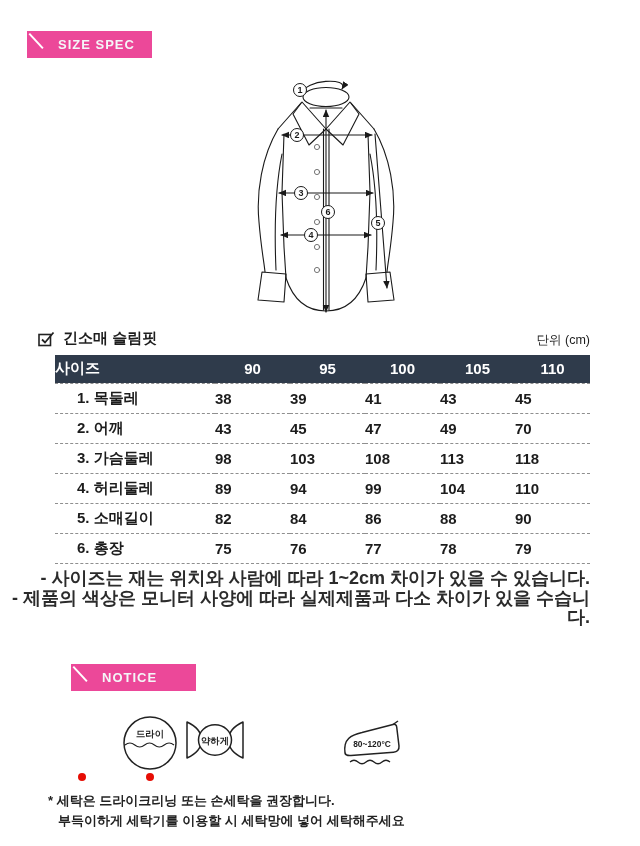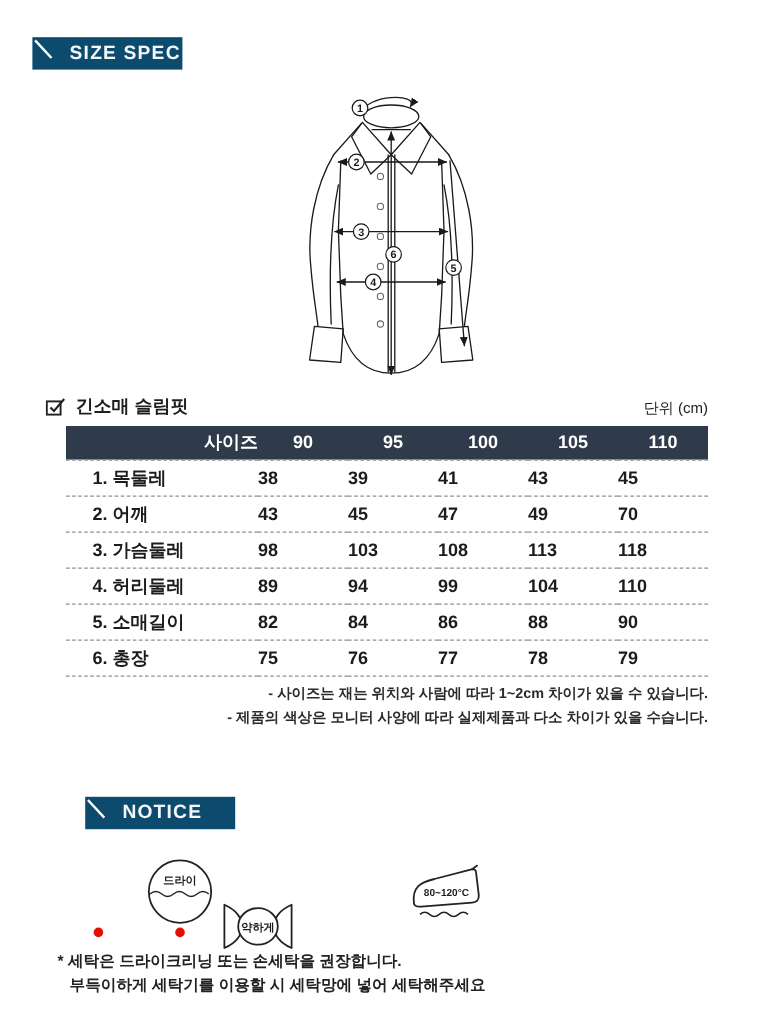--- a/index.html
+++ b/index.html
@@ -1,47 +1,47 @@
 <!DOCTYPE html>
 <html><head>
 <meta charset="utf-8">
 <style>
   * { margin:0; padding:0; box-sizing:border-box; }
   html,body { background:#fff; }
   body { font-family:"Liberation Sans","DejaVu Sans",sans-serif; }
   .page { position:relative; width:640px; height:846px; background:#fff; overflow:hidden; }
 
   
-  .section-bar { position:absolute; left:27px; width:125px; height:27px; background:#0c4a6e;
-                 color:#f4f6f8; font-size:16px; font-weight:600; letter-spacing:1px;
+  .section-bar { position:absolute; left:27px; width:125px; height:27px; background:#ec4899;
+                 color:#f4f6f8; font-size:13px; font-weight:600; letter-spacing:1px;
                  line-height:27px; padding-left:31px; }
   .bar-slash { position:absolute; left:3px; top:2px; width:20px; height:2px; background:#fff;
                transform:rotate(47deg); transform-origin:0 0; }
 
   
   .shirt-wrap { position:absolute; left:238px; top:72px; width:168px; height:250px; }
 
   
   .caption-row { position:absolute; left:38px; top:329px; display:flex; align-items:center; }
   .caption-row svg { width:17px; height:16px; }
   .caption-text { margin-left:8px; font-size:15px; font-weight:700; color:#1d1d1d; }
   .unit-label { position:absolute; right:50px; top:332px; font-size:12.5px; font-weight:400; color:#1d1d1d; }
 
   
   .table-wrap { position:absolute; left:55px; top:355px; width:535px; }
   table { width:100%; border-collapse:collapse; table-layout:fixed; }
   thead th { background:#2f3b4b; color:#fff; font-weight:700; font-size:15px; height:28px; }
-  thead th.lbl { text-align:right;font-family:Liberation Serif, serif; }
+  thead th.lbl { text-align:left;font-family:Liberation Serif, serif; }
   tbody td { height:30px; font-size:15px; font-weight:700; color:#1c1c1c; text-align:left; }
   tbody tr { border-bottom:1.5px dashed #8f8f8f; }
   tbody tr:first-child { border-top:1.5px dashed #8f8f8f; }
   tbody td.lbl { text-align:left; padding-left:22px; }
 
   .table-notes { position:absolute; right:50px; top:569px; text-align:right;
-                 font-size:12px; line-height:19.5px; font-weight:600; color:#2b2b2b; }
+                 font-size:18px; line-height:19.5px; font-weight:600; color:#2b2b2b; }
 
   
   .care-icon { position:absolute; }
   .care-icon svg text { font-family:"Liberation Sans","DejaVu Sans",sans-serif; font-weight:700; fill:#1c1c1c; }
   .red-dot { position:absolute; width:8px; height:8px; border-radius:50%; background:#e60d04; }
 
   .care-notes { position:absolute; left:48px; top:791px; font-size:13px; line-height:19.5px;
                 font-weight:700; color:#222; }
   .care-notes .l2 { padding-left:10px; }
 
@@ -230,21 +230,21 @@
 
 
   <div class="care-icon" style="left:121px; top:714px;">
     <svg viewBox="0 0 58 58" width="58" height="58">
       <circle cx="29" cy="29" r="26" fill="none" stroke="#222" stroke-width="1.5"></circle>
       <path d="M4,31 q4.9,-4 9.8,0 t9.8,0 t9.8,0 t9.8,0 t9.8,0" fill="none" stroke="#222" stroke-width="1.2"></path>
       <text x="29" y="23" text-anchor="middle" font-size="9.3">드라이</text>
     </svg>
   </div>
 
-  <div class="care-icon" style="left:183px; top:751px;">
+  <div class="care-icon" style="left:183px; top:719px;">
     <svg viewBox="0 0 64 42" width="64" height="42">
       <path d="M4,3 L4,39 C14,34.5 18.5,28.5 18.5,21 C18.5,13.5 14,7.5 4,3 Z" fill="none" stroke="#222" stroke-width="1.5" stroke-linejoin="round"></path>
       <path d="M60,3 L60,39 C50,34.5 45.5,28.5 45.5,21 C45.5,13.5 50,7.5 60,3 Z" fill="none" stroke="#222" stroke-width="1.5" stroke-linejoin="round"></path>
       <ellipse cx="32" cy="21" rx="16.5" ry="15.2" fill="#fff" stroke="#222" stroke-width="1.5"></ellipse>
       <text x="32" y="24.5" text-anchor="middle" font-size="9.3">약하게</text>
     </svg>
   </div>
 
 
   <div class="care-icon" style="left:338px; top:716px;">

